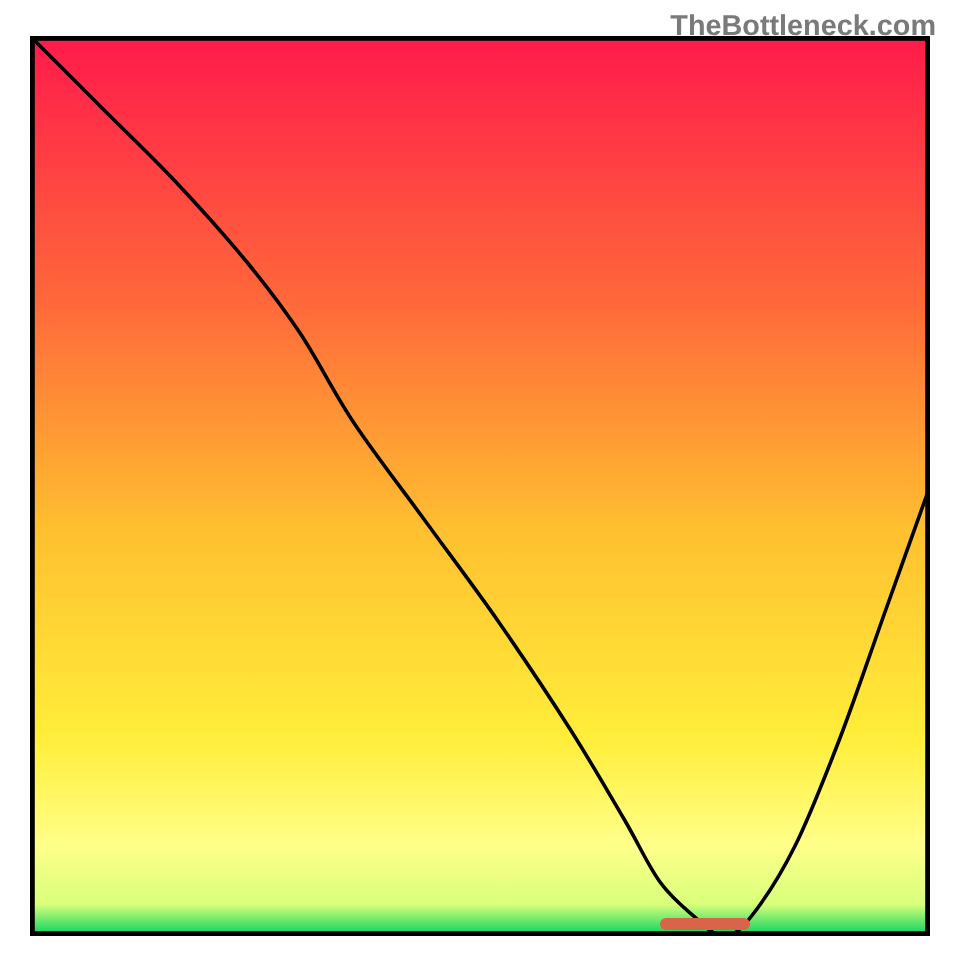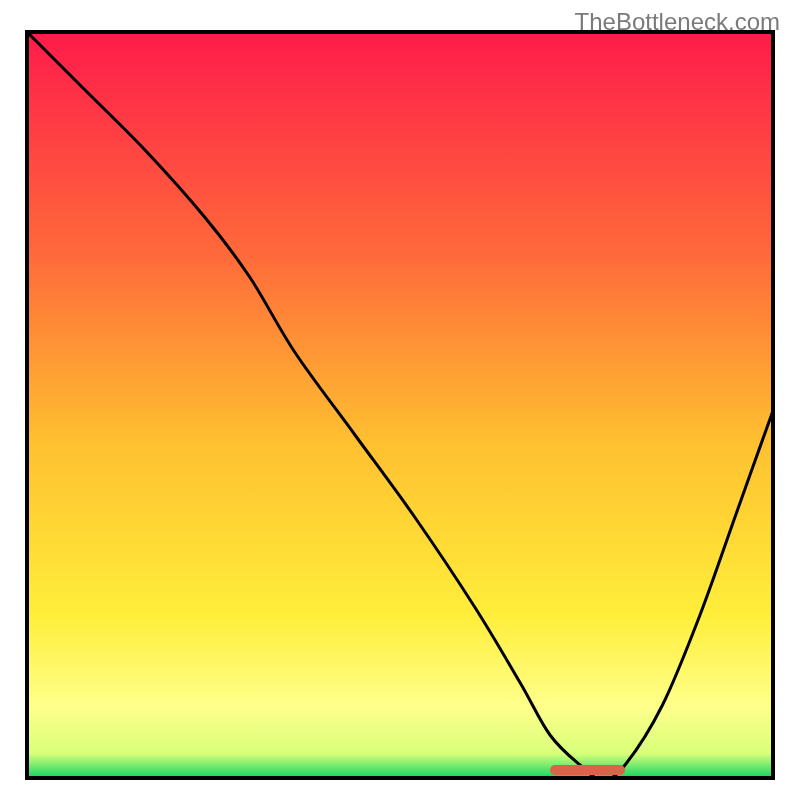--- a/index.html
+++ b/index.html
@@ -9,21 +9,21 @@
     width: 800px;
     height: 800px;
     background: #fff;
   }
   .attribution {
     position: absolute;
     top: 8px;
     right: 20px;
     font-family: Arial, Helvetica, sans-serif;
     font-size: 24px;
-    font-weight: normal;
+    font-weight: bold;
     color: #7a7a7a;
   }
   .plot-area {
     position: absolute;
     left: 25px;
     top: 30px;
     width: 750px;
     height: 750px;
   }
   .plot-area svg {

